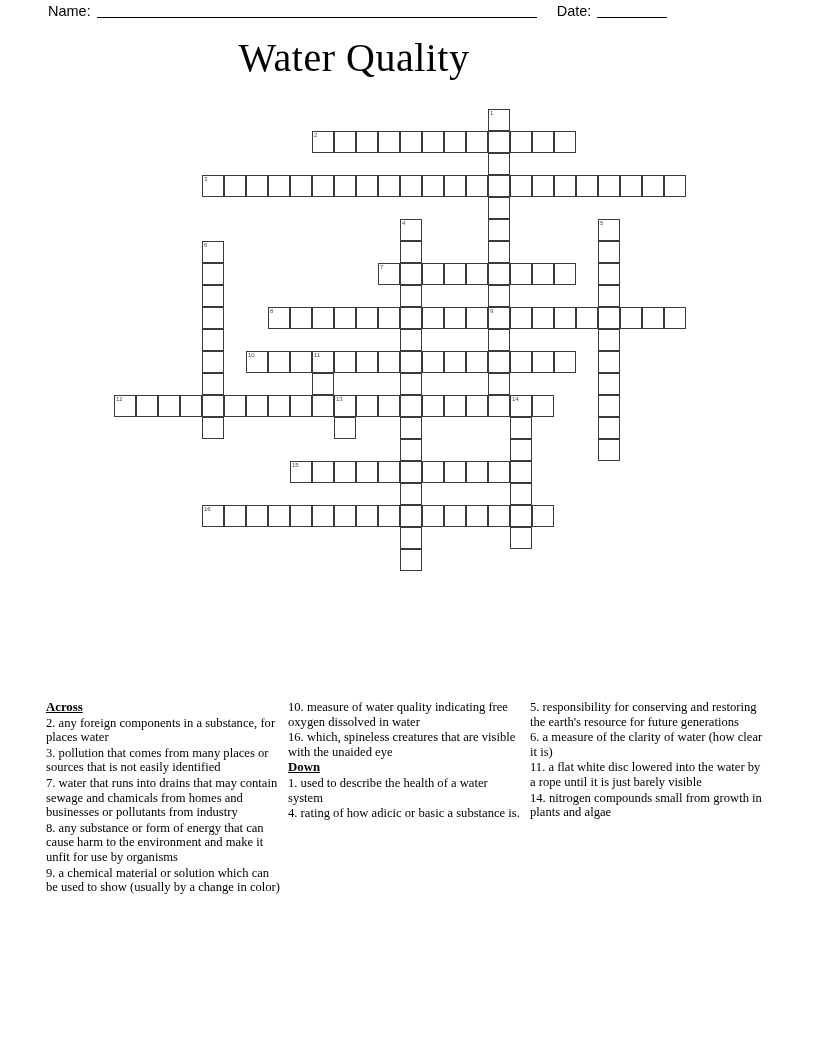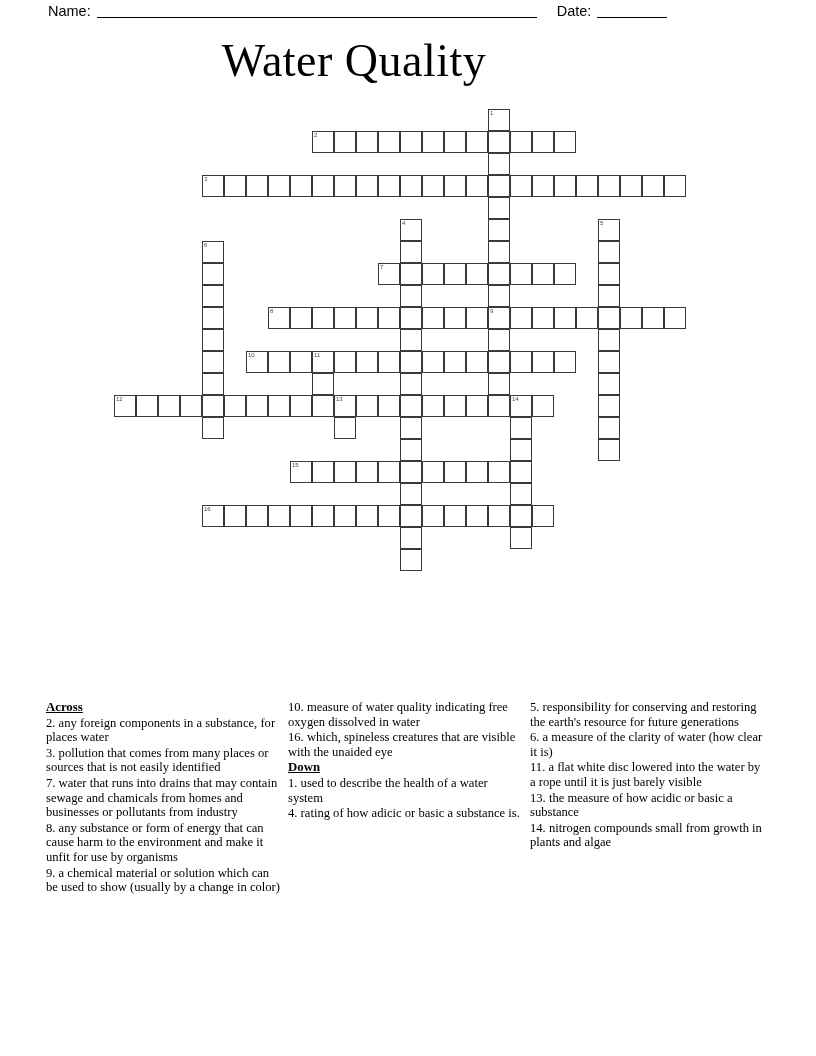--- a/index.html
+++ b/index.html
@@ -37,21 +37,21 @@
     width:70px;
     border-bottom:1px solid #000;
     height:14px;
     margin-left:6px;
   }
 
   .title{
     position:absolute;left:0;top:36px;width:708px;
     text-align:center;
     font-family:"Liberation Serif", serif;
-    font-size:46px;
+    font-size:40px;
     font-weight:400;
     letter-spacing:0.5px;
     line-height:1.1;
   }
 
   
   #grid{
     position:absolute;left:0;top:0;width:816px;height:600px;
   }
   .cell{
@@ -327,18 +327,17 @@
         <p class="clue"><b>1. </b><span>used to describe the health of a water system</span></p>
         <p class="clue"><b>4. </b><span>rating of how adicic or basic a substance is.</span></p>
       </div>
   </div>
 
   <div class="clues col-c">
     <div id="col-c-list">
         <p class="clue"><b>5. </b><span>responsibility for conserving and restoring the earth's resource for future generations</span></p>
         <p class="clue"><b>6. </b><span>a measure of the clarity of water (how clear it is)</span></p>
         <p class="clue"><b>11. </b><span>a flat white disc lowered into the water by a rope until it is just barely visible</span></p>
-        <p class="clue"><b>13. </b><span>the measure of how acidic or basic a substance</span></p>
         <p class="clue"><b>14. </b><span>nitrogen compounds small from growth in plants and algae</span></p>
       </div>
   </div>
 
 </div>
 
 </body></html>

